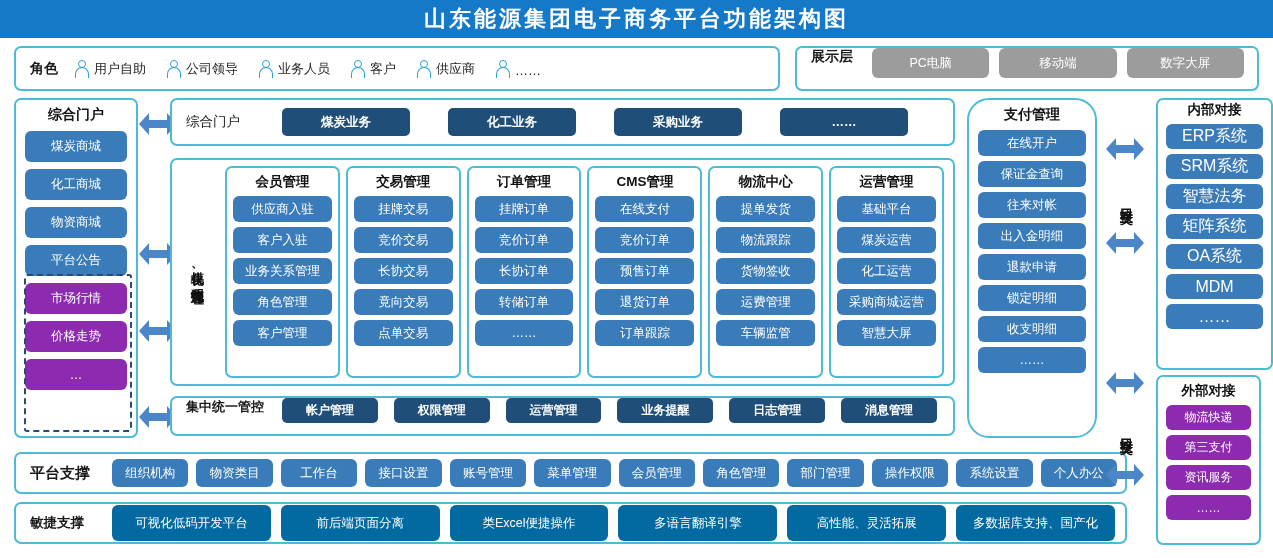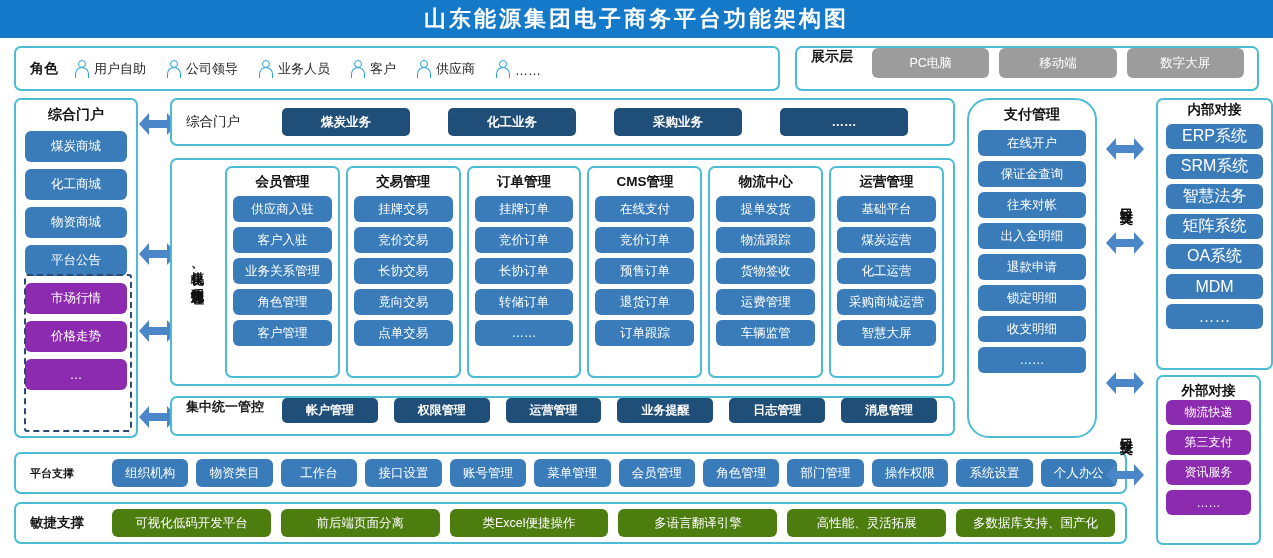--- a/index.html
+++ b/index.html
@@ -101,31 +101,31 @@
   .ctrl-row{ left:170px; top:396px; width:785px; height:40px; display:flex; padding-left:14px;}
   .ctrl-row .label{ width:96px; font-size:13px;}
   .ctrl{
     flex:1; max-width:106px; margin-right:16px; height:25px; border-radius:5px;
     background:#1f4e79; color:#fff; font-size:12px; font-weight:bold;
     display:flex;align-items:center;justify-content:center;
   }
 
   
   .plat-row{ left:14px; top:452px; width:1113px; height:42px; display:flex; align-items:center; padding-left:14px;}
-  .plat-row .label{ width:82px; font-size:11px;}
+  .plat-row .label{ width:82px; font-size:15px;}
   .pbtn{
     flex:1; margin-right:8px; height:28px; border-radius:6px;
     background:#3a7cba; color:#fff; font-size:12.5px;
     display:flex;align-items:center;justify-content:center; white-space:nowrap;
   }
   .agile-row{ left:14px; top:502px; width:1113px; height:42px; display:flex; align-items:center; padding-left:14px;}
   .agile-row .label{ width:82px; font-size:13.5px;}
   .abtn{
-    flex:1; margin-right:10px; height:28px; border-radius:6px;
-    background:#4d7c0f; color:#fff; font-size:12.5px;
+    flex:1; margin-right:10px; height:36px; border-radius:6px;
+    background:#0369a1; color:#fff; font-size:12.5px;
     display:flex;align-items:center;justify-content:center; white-space:nowrap;
   }
 
   
   .pay{ left:967px; top:98px; width:130px; height:340px; padding-top:6px;border-radius:22px;}
   .pay .hd{ text-align:center; font-size:14px; font-weight:bold; color:#111; margin-bottom:6px;}
   .pay .pill{ height:26px; margin:0 9px 5px 9px; font-size:12.5px;}
 
   .iface{
     position:absolute; width:26px;
@@ -136,21 +136,21 @@
     font-size:13px; font-weight:bold; color:#111; letter-spacing:1px;
   }
   .iface-top{ left:1113px; top:160px; height:80px;}
   .iface-bot{ left:1113px; top:390px; height:80px;}
 
   .inner{ left:1156px; top:98px; width:117px; height:272px; padding-top:1px;}
   .inner .hd{ text-align:center; font-size:13.5px; font-weight:bold; color:#111; margin-bottom:5px;}
   .inner .pill{ height:25px; margin:0 8px 5px 8px; font-size:16px;}
 
   .outer{ left:1156px; top:375px; width:105px; height:170px; padding-top:5px;}
-  .outer .hd{ text-align:center; font-size:13.5px; font-weight:bold; color:#111; }
+  .outer .hd{ text-align:center; font-size:13.5px; font-weight:bold; color:#111; margin-bottom:5px;}
   .outer .pill{ height:25px; margin:0 8px 5px 8px; font-size:12px;}
 </style>
 </head>
 <body>
 
 <div class="page">
 
   <div class="title-bar">
     <div class="t">山东能源集团电子商务平台功能架构图</div>
   </div>

